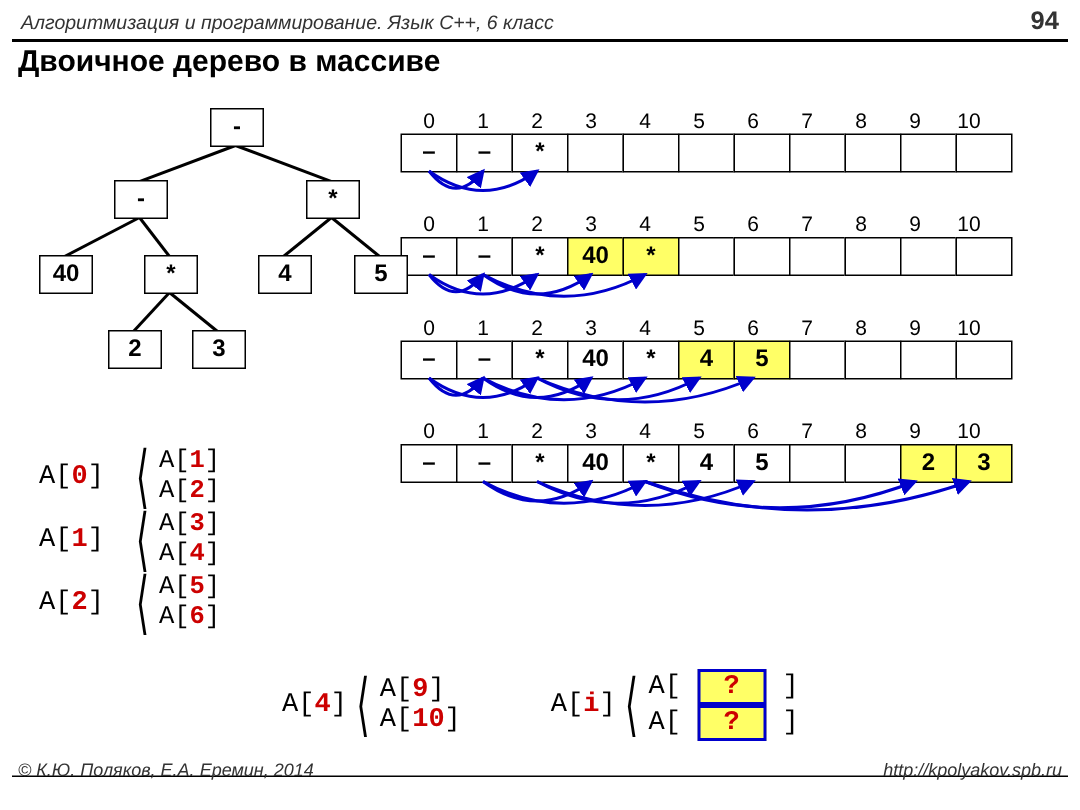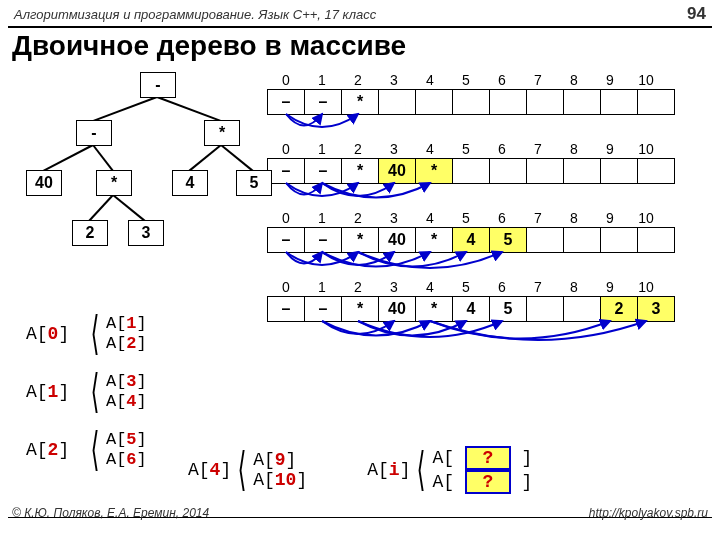--- a/index.html
+++ b/index.html
@@ -1,50 +1,50 @@
 <!DOCTYPE html>
 <html><head>
 <meta charset="utf-8">
 <style>
 html,body{margin:0;padding:0;font-family:Arial,sans-serif;background:#fff;color:#000}
 .page{width:720px;height:540px;position:relative;overflow:hidden}
 .hdr{display:flex;justify-content:space-between;align-items:center;padding:4px 14px 0;font-style:italic;color:#333;font-size:13px}
 .hdr .pn{font-weight:bold;font-style:normal;font-size:17px}
 .hline{height:2px;background:#000;margin:2px 8px 0}
-.title{font-size:28px;font-weight:bold;padding:2px 12px 6px}
+.title{font-size:20px;font-weight:bold;padding:2px 12px 6px}
 .tree{position:absolute;left:20px;top:72px;width:240px;height:220px}
 .node{position:absolute;width:34px;height:24px;border:1px solid #000;background:#fff;text-align:center;font-size:16px;font-weight:bold;line-height:24px;z-index:2}
 .edge{position:absolute;background:#000;height:2px;z-index:1;transform-origin:left center}
 .arrays{position:absolute;left:268px;top:72px}
 .arr{position:relative;margin-bottom:26px}
 .axis{display:flex;font-size:14px}
 .axis span{width:36px;text-align:center}
 .cells{display:flex;margin-top:1px}
 .cell{width:36px;height:24px;border:1px solid #000;margin-left:-1px;text-align:center;font-size:16px;font-weight:bold;line-height:24px;background:#fff;position:relative}
 .cell.hl{background:#ffff66}
 .arcsvg{position:absolute;left:0;top:18px;pointer-events:none}
 .maps{position:absolute;left:26px;top:296px;font-size:18px}
-.maps .row{display:flex;align-items:center;margin:18px 0}
+.maps .row{display:flex;align-items:center;margin:2px 0}
 .maps .lhs{width:58px;font-family:'Courier New',monospace}
 .maps .br{font-size:46px;line-height:40px;font-family:serif;margin:0 2px;transform:scaleX(0.5)}
 .maps .rhs{font-family:'Courier New',monospace;line-height:20px;font-size:17px}
 .idx{color:#cc0000;font-weight:bold}
 .bottom{position:absolute;left:188px;top:446px;display:flex;align-items:center;font-size:18px;font-family:'Courier New',monospace}
 .bottom .br{font-size:46px;line-height:40px;font-family:serif;margin:0 2px;transform:scaleX(0.5)}
 .bottom .col{line-height:20px;display:flex;flex-direction:column}
 .qbox{display:inline-block;border:2px solid #0000cc;background:#ffff66;color:#cc0000;padding:0 6px;font-weight:bold;min-width:30px;text-align:center}
 .ftr{position:absolute;bottom:20px;left:0;right:0;display:flex;justify-content:space-between;font-size:12px;font-style:italic;padding:0 12px;color:#333}
 .fline{position:absolute;bottom:22px;left:8px;right:8px;height:1px;background:#000}
 </style>
 </head>
 <body>
 
 <div class="page">
  <div class="hdr">
-  <span>Алгоритмизация и программирование. Язык C++, 17 класс</span>
+  <span>Алгоритмизация и программирование. Язык C++, 6 класс</span>
   <span class="pn">94</span>
  </div>
  <div class="hline"></div>
  <div class="title">Двоичное дерево в массиве</div>
 
  <div class="tree" id="tree">
       <div class="edge" style="left: 137px; top: 24px; width: 68.352px; transform: rotate(159.444deg);"></div>
       <div class="edge" style="left: 137px; top: 24px; width: 68.352px; transform: rotate(20.556deg);"></div>
       <div class="edge" style="left: 73px; top: 72px; width: 56.356px; transform: rotate(152.526deg);"></div>
       <div class="edge" style="left: 73px; top: 72px; width: 32.8024px; transform: rotate(52.4314deg);"></div>

